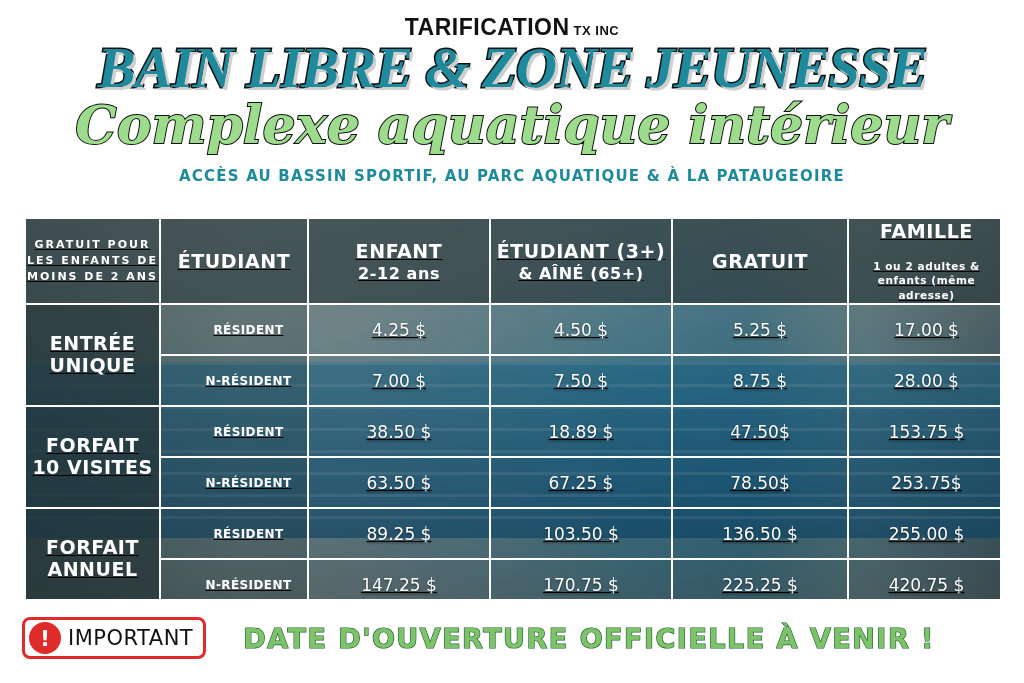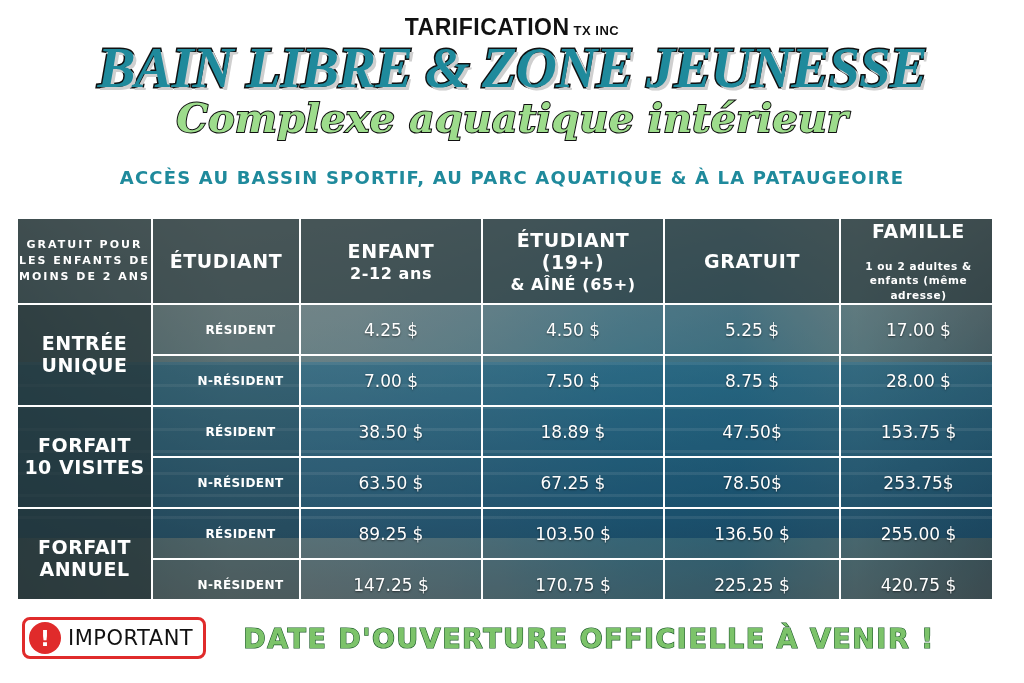--- a/index.html
+++ b/index.html
@@ -51,50 +51,51 @@
     -webkit-text-stroke: 3px #111111;
     paint-order: stroke fill;
     text-shadow: 3px 3px 0 #cfcfcf;
     font-family: Liberation Serif, serif;
     line-height: 1.05;
   }
 
   .sub-title {
     text-align: center;
     margin-top: -4px;
-    font-size: 40px;
+    font-size: 52px;
     font-style: italic;
     font-weight: bold;
     color: #9ddc8c;
     -webkit-text-stroke: 2px #111111;
     paint-order: stroke fill;
     font-family: "DejaVu Serif", serif;
     letter-spacing: 0px;
   }
 
   .tag-line {
     text-align: center;
-    margin-top: 26px;
-    font-size: 18px;
+    margin-top: 12px;
+    font-size: 15px;
     font-weight: bold;
     color: #1f8a9c;
     letter-spacing: 1.2px;
     font-family: "DejaVu Sans", sans-serif;
   }
 
   
   .table-wrap {
     position: absolute;
-    left: 14px;
+    left: 22px;
     top: 215px;
     width: 980px;
     height: 386px;
     border: 2px solid #ffffff;
     overflow: hidden;
     background: #737373;
+    text-decoration: underline;
   }
   .bg-photo {
     position: absolute;
     inset: 0;
     background:
       linear-gradient(180deg, rgba(150,160,160,0.55) 0%, rgba(120,140,145,0.45) 18%, rgba(60,110,125,0.35) 45%, rgba(35,90,110,0.4) 75%, rgba(60,75,80,0.55) 100%),
       linear-gradient(90deg, #5d6b6a 0%, #7e8b88 10%, #9aa6a3 22%, #8fa2a4 35%, #6f97a3 50%, #4a8ba2 62%, #3c7e97 74%, #6f8e91 86%, #4b5a5d 100%);
   }
   .bg-photo:after {
     content: "";
@@ -263,21 +264,21 @@
       </colgroup>
       <thead>
         <tr>
           <th class="hdr-free">GRATUIT POUR LES ENFANTS DE MOINS DE 2 ANS</th>
           <th class="hdr-main">ÉTUDIANT</th>
           <th class="hdr-main">
             <span>ENFANT</span>
             <span class="small">2-12 ans</span>
           </th>
           <th class="hdr-main">
-            <span>ÉTUDIANT (19+)</span>
+            <span>ÉTUDIANT (3+)</span>
             <span class="small">&amp; AÎNÉ (65+)</span>
           </th>
           <th class="hdr-main">GRATUIT</th>
           <th class="hdr-main">
             <span>FAMILLE</span>
             <span class="tiny">1 ou 2 adultes &amp; enfants (même adresse)</span>
           </th>
         </tr>
       </thead>
       <tbody>

